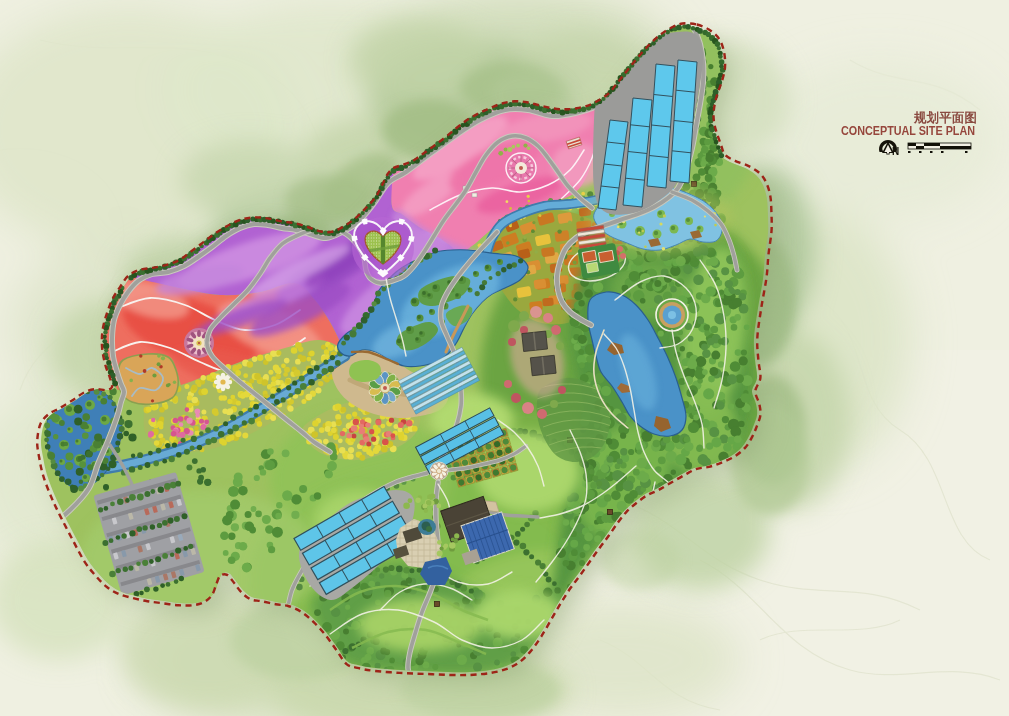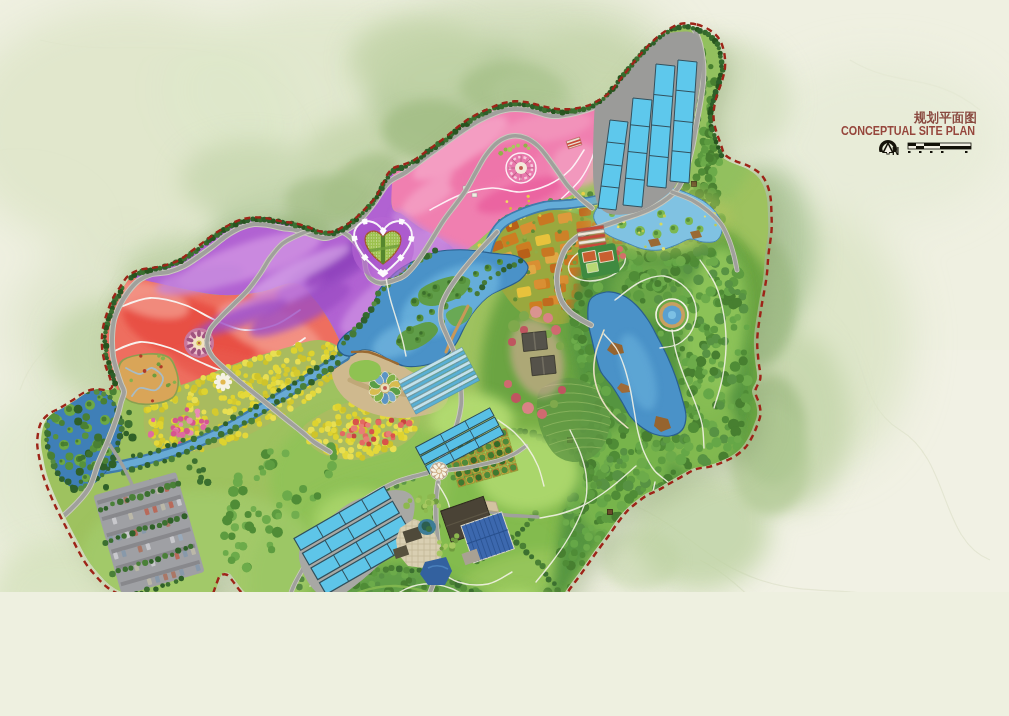--- a/index.html
+++ b/index.html
@@ -1,14 +1,14 @@
 <!DOCTYPE html>
 <html><head><meta charset="utf-8"><style>
 html,body{margin:0;padding:0;background:#eef0e0}
-#c{position:relative;width:1009px;height:592px;overflow:hidden;font-family:"Liberation Sans",sans-serif}
+#c{position:relative;width:1009px;height:716px;overflow:hidden;font-family:"Liberation Sans",sans-serif}
 </style></head><body>
 <div id="c">
 <svg width="1009" height="716" viewBox="0 0 1009 716">
 <defs>
 <filter id="b3" x="-30%" y="-30%" width="160%" height="160%">
           <feGaussianBlur stdDeviation="3"></feGaussianBlur>
         </filter>
 <filter id="b6" x="-40%" y="-40%" width="180%" height="180%">
           <feGaussianBlur stdDeviation="6"></feGaussianBlur>
         </filter>

